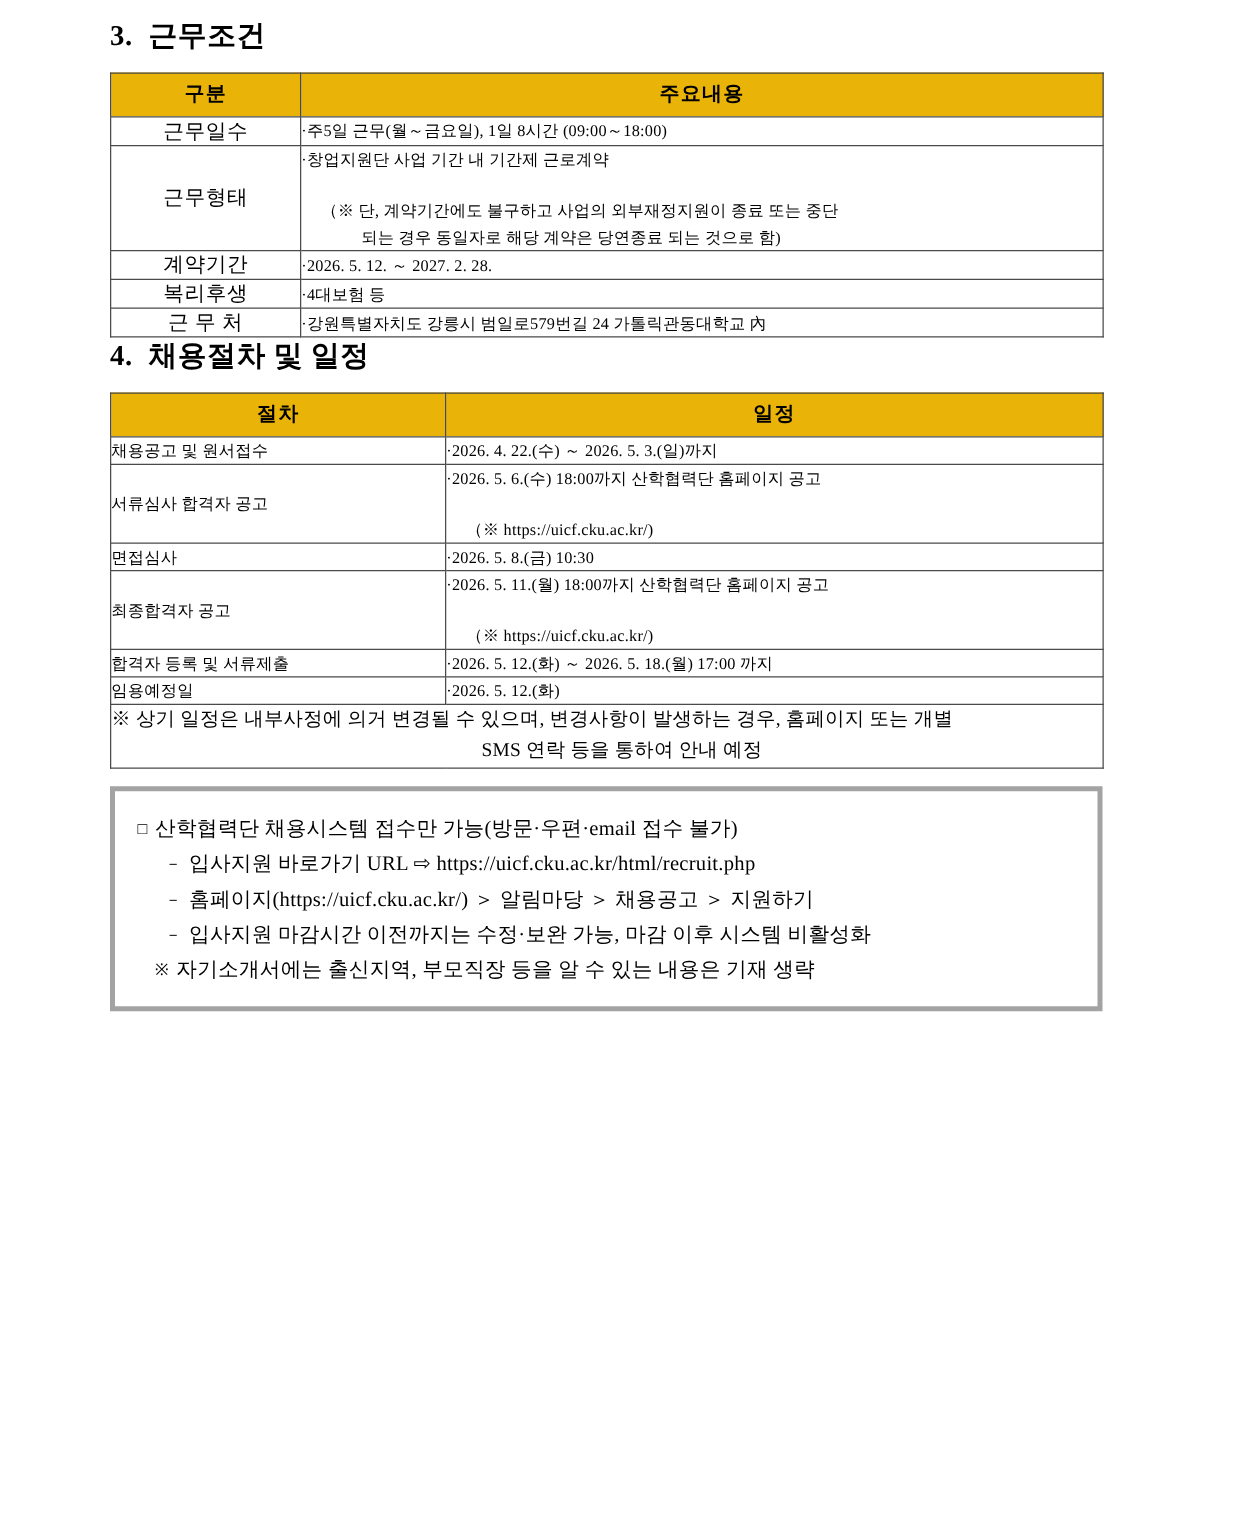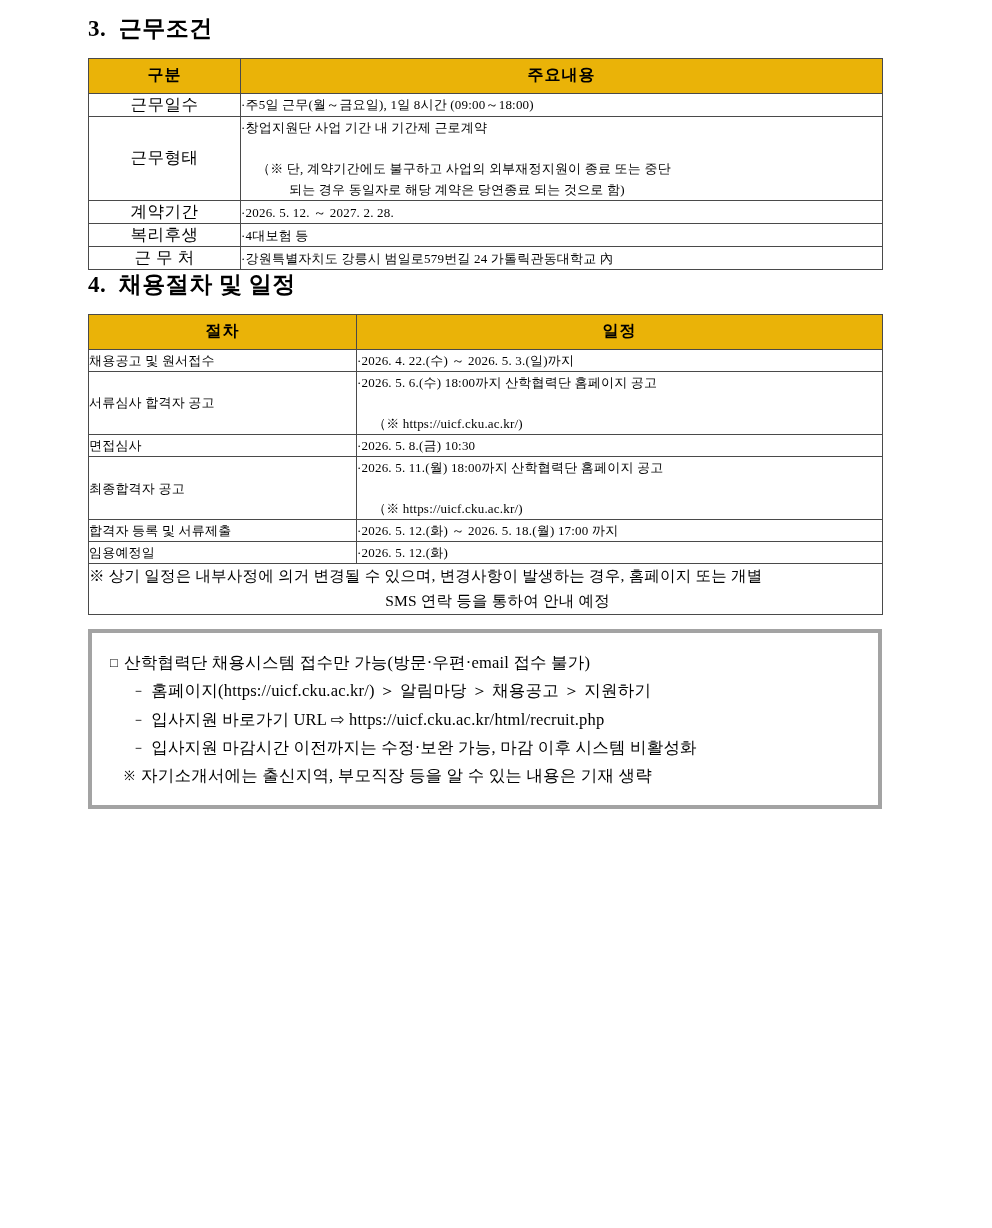--- a/index.html
+++ b/index.html
@@ -213,24 +213,24 @@
       </tr>
     </tbody>
   </table>
 
 
   <div class="apply-box">
     <span class="l0">
       <span class="sq">□</span><span>산학협력단 채용시스템 접수만 가능(방문·우편·email 접수 불가)</span>
     </span>
     <span class="l1">
+      <span class="sq">－</span><span>입사지원 바로가기 URL ⇨ https://uicf.cku.ac.kr/html/recruit.php</span>
+    </span>
+    <span class="l1">
       <span class="sq">－</span><span>홈페이지(https://uicf.cku.ac.kr/) ＞ 알림마당 ＞ 채용공고 ＞ 지원하기</span>
-    </span>
-    <span class="l1">
-      <span class="sq">－</span><span>입사지원 바로가기 URL ⇨ https://uicf.cku.ac.kr/html/recruit.php</span>
     </span>
     <span class="l1">
       <span class="sq">－</span><span>입사지원 마감시간 이전까지는 수정·보완 가능, 마감 이후 시스템 비활성화</span>
     </span>
     <span class="l2">
       <span class="sq">※</span><span>자기소개서에는 출신지역, 부모직장 등을 알 수 있는 내용은 기재 생략</span>
     </span>
   </div>
 
 </div>

